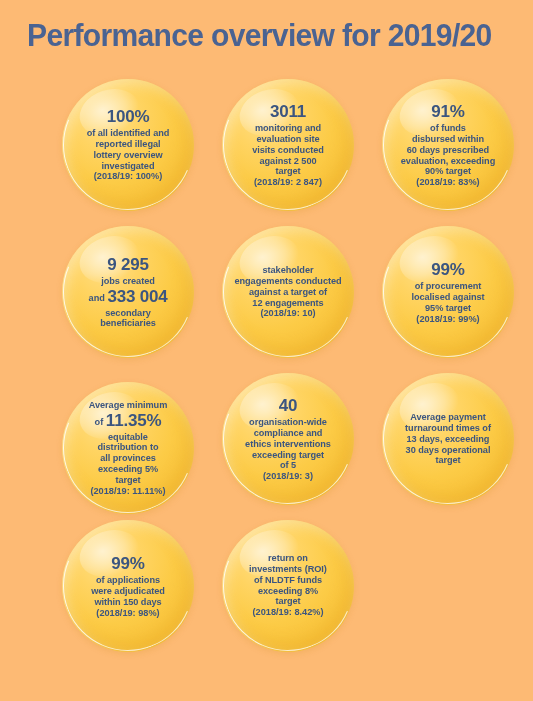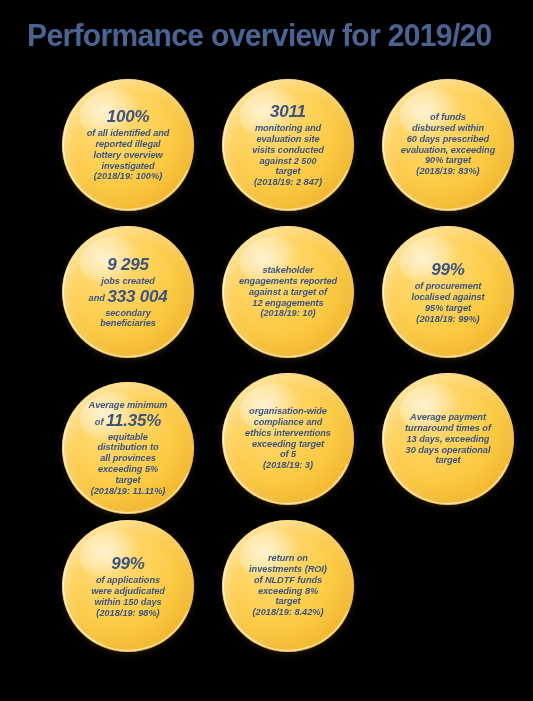--- a/index.html
+++ b/index.html
@@ -12,21 +12,21 @@
     overflow: hidden;
     background: #fbc63f;
     font-family: "Liberation Sans", sans-serif;
     -webkit-font-smoothing: antialiased;
   }
 
   #page {
     position: relative;
     width: 533px;
     height: 701px;
-    background: #000000;
+    background: #fdba74;
   }
 
   
   #title {
     position: absolute;
     left: 27px;
     top: 18px;
     font-size: 31px;
     font-weight: bold;
     letter-spacing: -0.7px;
@@ -89,21 +89,20 @@
   .bubble-text {
     position: absolute;
     left: 50%;
     top: 50%;
     transform: translate(-50%, -50%);
     width: 128px;
     text-align: center;
     color: #3b5580;
     line-height: 1.18;
     z-index: 2;
-    font-style: italic;
   }
 
   .headline {
     display: block;
     font-size: 17px;
     font-weight: bold;
     letter-spacing: -0.2px;
     margin-bottom: 1px;
   }
 
@@ -159,41 +158,42 @@
           <span class="body-line">monitoring and</span>
           <span class="body-line">evaluation site</span>
           <span class="body-line">visits conducted</span>
           <span class="body-line">against 2 500</span>
           <span class="body-line">target</span>
           <span class="prior">(2018/19: 2 847)</span>
         </div>
       </div>
       <div class="bubble" style="left: 382px; top: 79px;">
         <div class="bubble-text">
+          <span class="headline">91%</span>
           <span class="body-line">of funds</span>
           <span class="body-line">disbursed within</span>
           <span class="body-line">60 days prescribed</span>
           <span class="body-line">evaluation, exceeding</span>
           <span class="body-line">90% target</span>
           <span class="prior">(2018/19: 83%)</span>
         </div>
       </div>
       <div class="bubble" style="left: 62px; top: 226px;">
         <div class="bubble-text">
           <span class="headline">9 295</span>
           <span class="body-line">jobs created</span>
           <span class="mixed-line"><span>and </span><span class="big">333 004</span></span>
           <span class="body-line">secondary</span>
           <span class="body-line">beneficiaries</span>
         </div>
       </div>
       <div class="bubble" style="left: 222px; top: 226px;">
         <div class="bubble-text">
           <span class="body-line">stakeholder</span>
-          <span class="body-line">engagements reported</span>
+          <span class="body-line">engagements conducted</span>
           <span class="body-line">against a target of</span>
           <span class="body-line">12 engagements</span>
           <span class="prior">(2018/19: 10)</span>
         </div>
       </div>
       <div class="bubble" style="left: 382px; top: 226px;">
         <div class="bubble-text">
           <span class="headline">99%</span>
           <span class="body-line">of procurement</span>
           <span class="body-line">localised against</span>
@@ -208,20 +208,21 @@
           <span class="body-line">equitable</span>
           <span class="body-line">distribution to</span>
           <span class="body-line">all provinces</span>
           <span class="body-line">exceeding 5%</span>
           <span class="body-line">target</span>
           <span class="prior">(2018/19: 11.11%)</span>
         </div>
       </div>
       <div class="bubble" style="left: 222px; top: 373px;">
         <div class="bubble-text">
+          <span class="headline">40</span>
           <span class="body-line">organisation-wide</span>
           <span class="body-line">compliance and</span>
           <span class="body-line">ethics interventions</span>
           <span class="body-line">exceeding target</span>
           <span class="body-line">of 5</span>
           <span class="prior">(2018/19: 3)</span>
         </div>
       </div>
       <div class="bubble" style="left: 382px; top: 373px;">
         <div class="bubble-text">

